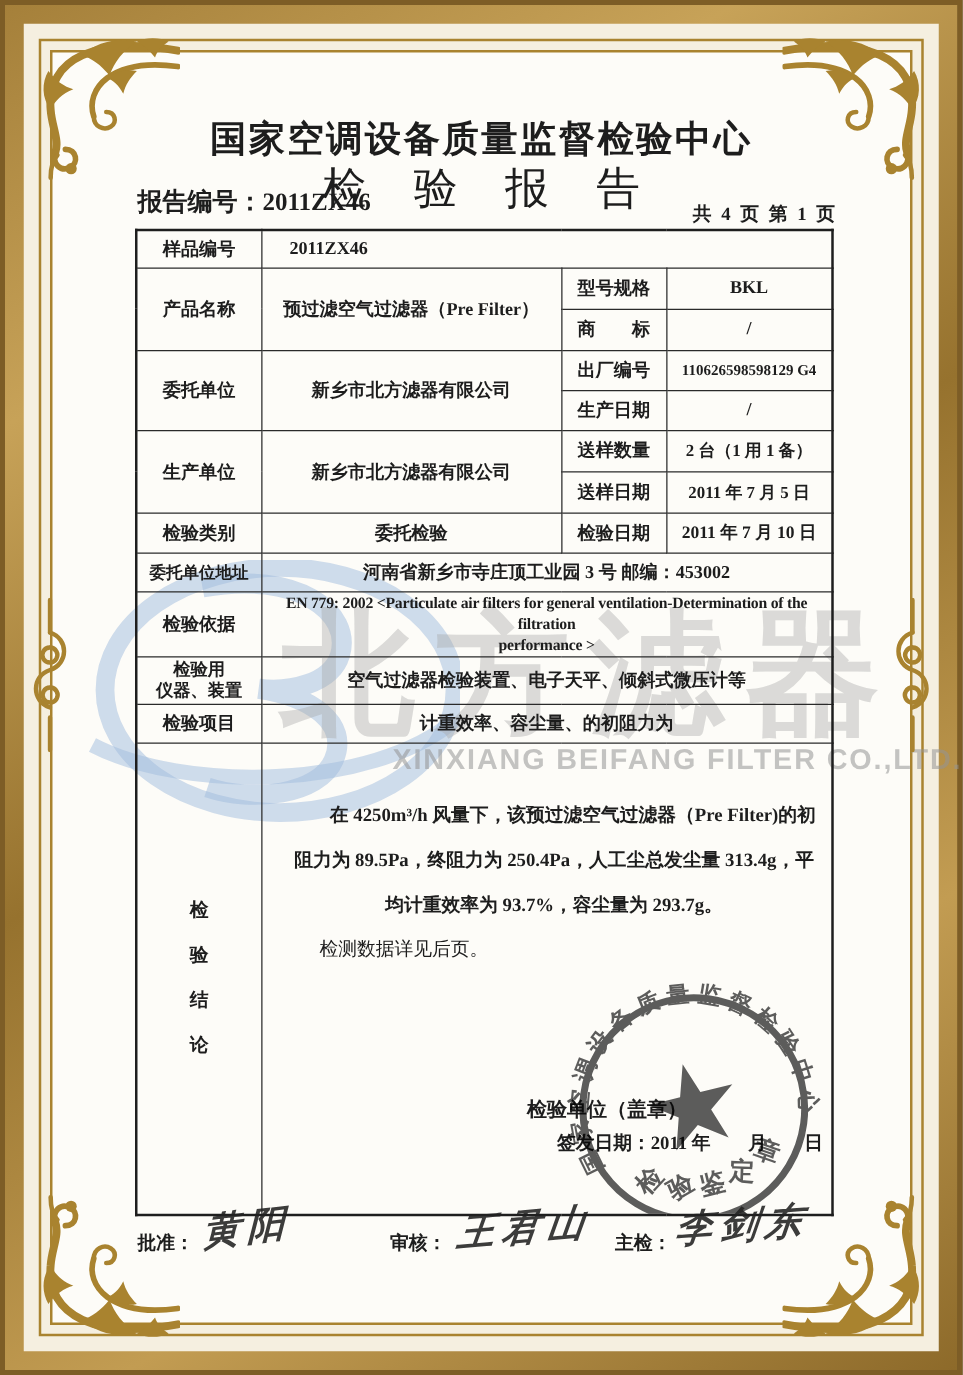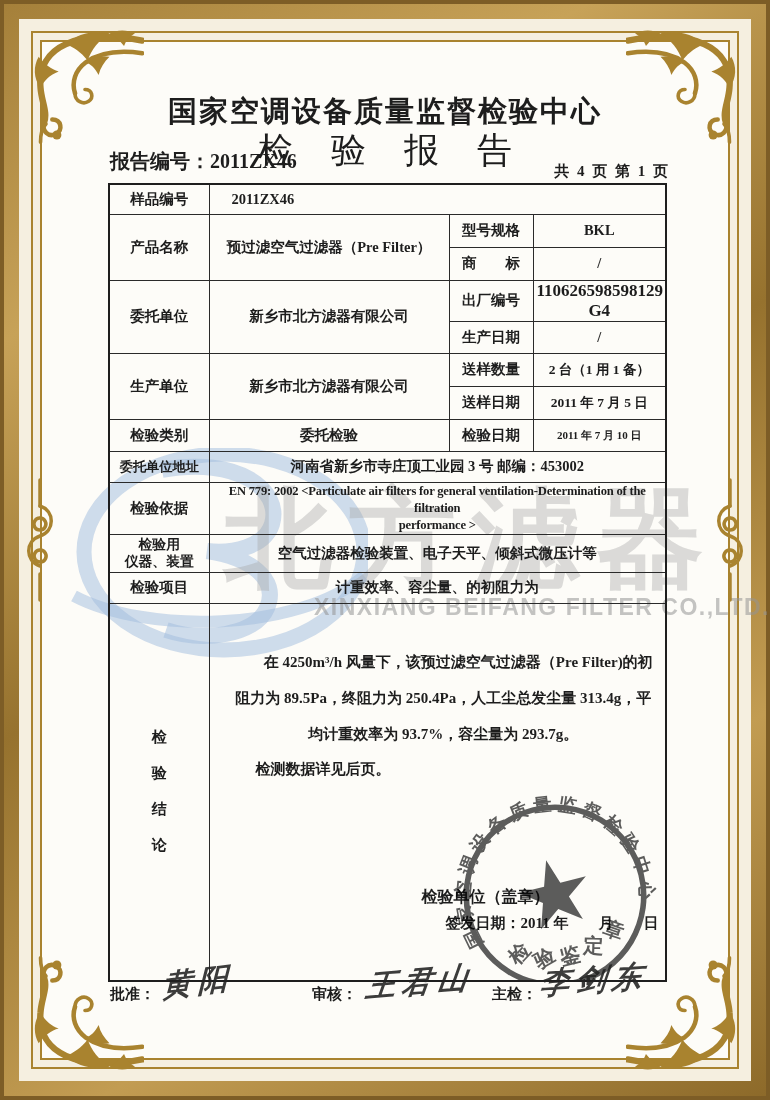--- a/index.html
+++ b/index.html
@@ -38,21 +38,21 @@
   table{border:2.5px solid #1e1e1e;padding-left:10px;}
   .lbl{white-space:nowrap;}
   .lft{text-align:left;padding-left:22px;}
   .sm{font-size:12.6px;line-height:17px;letter-spacing:-0.2px;}
   .concl-cell{position:relative;vertical-align:top;}
   .concl-lbl{display:flex;flex-direction:column;align-items:center;justify-content:center;gap:17px;height:100%;}
   .concl-lbl span{font-size:15px;font-weight:700;}
   .concl-par{position:absolute;left:24px;right:12px;top:40px;margin:0;text-align:center;
              font-size:15px;line-height:36px;text-indent:2em;font-weight:600;}
   .concl-par2{position:absolute;left:16px;right:12px;top:148px;margin:0;text-align:left;
-             font-size:15px;line-height:34px;text-indent:2em;font-weight:700;}
+             font-size:15px;line-height:34px;text-indent:2em;font-weight:400;}
   .seal-unit{position:absolute;left:212px;top:283px;font-size:16px;font-weight:700;white-space:nowrap;}
   .issue-date{position:absolute;left:236px;top:310px;font-size:15px;font-weight:600;white-space:nowrap;}
   .stamp{position:absolute;left:243px;top:190px;width:204px;height:204px;z-index:4;
          transform:rotate(-14deg);opacity:0.84;mix-blend-mode:multiply;}
   
   .sig-label{position:absolute;z-index:2;font-size:15px;font-weight:700;}
   .sig{position:absolute;z-index:2;font-size:30px;font-weight:700;color:#222;opacity:0.88;
        font-style:italic;white-space:nowrap;letter-spacing:6px;}
 </style>
 </head>
@@ -185,41 +185,41 @@
       <td>BKL</td>
     </tr>
     <tr style="height:33px">
       <td class="lbl">商　　标</td>
       <td>/</td>
     </tr>
     <tr style="height:32px">
       <td rowspan="2" class="lbl">委托单位</td>
       <td rowspan="2">新乡市北方滤器有限公司</td>
       <td class="lbl">出厂编号</td>
-      <td style="font-size:17px">110626598598129 G4</td>
+      <td style="font-size:12px">110626598598129 G4</td>
     </tr>
     <tr style="height:32px">
       <td class="lbl">生产日期</td>
       <td>/</td>
     </tr>
     <tr style="height:33px">
       <td rowspan="2" class="lbl">生产单位</td>
       <td rowspan="2">新乡市北方滤器有限公司</td>
       <td class="lbl">送样数量</td>
       <td style="font-size:13.5px">2 台（1 用 1 备）</td>
     </tr>
     <tr style="height:33px">
       <td class="lbl">送样日期</td>
       <td style="font-size:13.5px">2011 年 7 月 5 日</td>
     </tr>
     <tr style="height:32px">
       <td class="lbl">检验类别</td>
       <td>委托检验</td>
       <td class="lbl">检验日期</td>
-      <td style="font-size:11px">2011 年 7 月 10 日</td>
+      <td style="font-size:14px">2011 年 7 月 10 日</td>
     </tr>
     <tr style="height:31px">
       <td class="lbl" style="font-size:13.2px">委托单位地址</td>
       <td colspan="3">河南省新乡市寺庄顶工业园 3 号  邮编：453002</td>
     </tr>
     <tr style="height:50px">
       <td class="lbl">检验依据</td>
       <td colspan="3" class="sm">
         <div>EN 779: 2002 &lt;Particulate air filters for general ventilation-Determination of the filtration</div>
         <div>performance &gt;</div>

